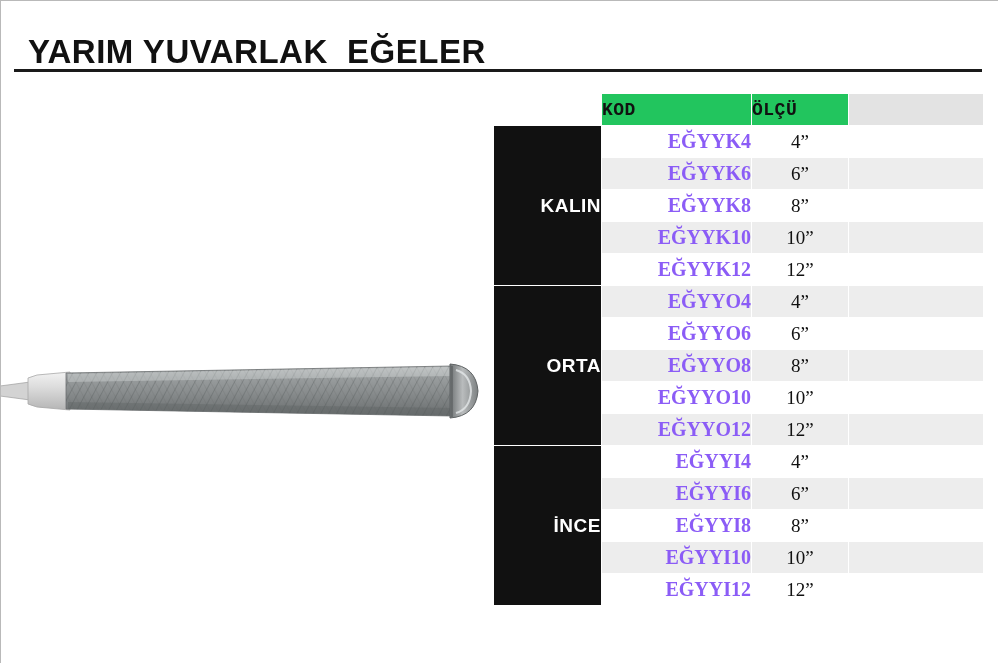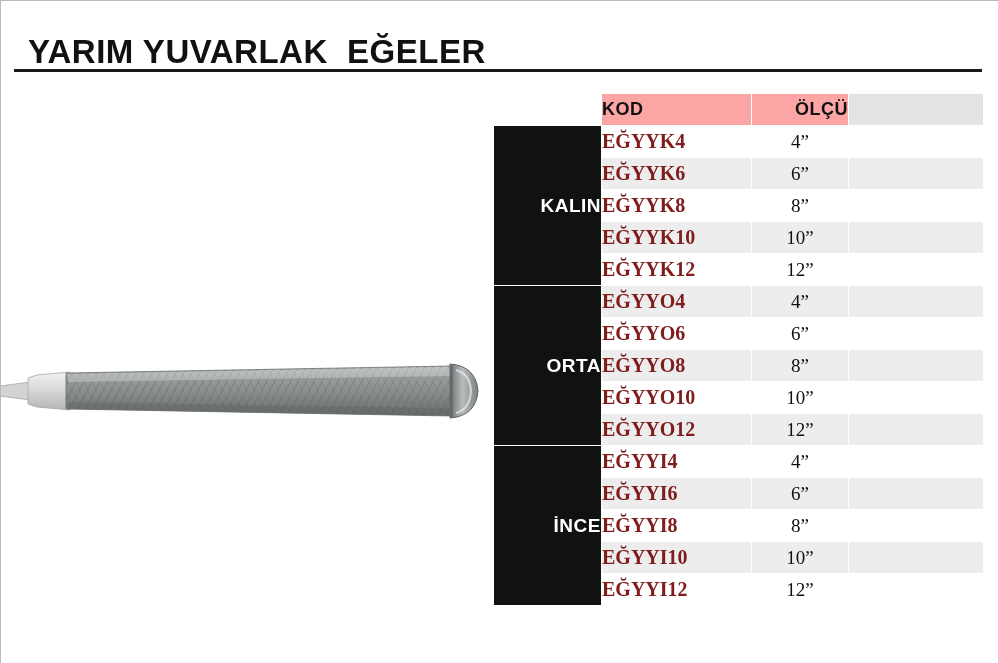--- a/index.html
+++ b/index.html
@@ -85,32 +85,32 @@
     height: 32px;
     box-sizing: border-box;
   }
 
   
   .hdr-blank {
     background: #ffffff;
     border: none;
   }
   .hdr-cell {
-    background: #fca5a5;
+    background: #22c55e;
     color: #111111;
-    font-family: Liberation Sans, sans-serif;
+    font-family: Liberation Mono, monospace;
     font-size: 18px;
     font-weight: bold;
     letter-spacing: 0.5px;
     height: 52px;
     text-align: left;
     padding-left: 20px;
     border: 1px solid #ffffff;
   }
-  .hdr-cell.center { text-align: right; padding-left: 0; }
+  .hdr-cell.center { text-align: left; padding-left: 0; }
   .hdr-extra {
     background: #e3e3e3;
     height: 52px;
     border: 1px solid #ffffff;
   }
 
   
   td.group {
     background: #111111;
     color: #ffffff;
@@ -124,22 +124,22 @@
     border-left: 1px solid #111111;
     border-right: 1px solid #ffffff;
     border-top: 1px solid #111111;
     border-bottom: 1px solid #111111;
     margin-top: 44px;
   }
 
   td.kod {
     font-size: 20px;
     font-weight: bold;
-    color: #7f1d1d;
-    text-align: left;
+    color: #8b5cf6;
+    text-align: right;
     padding-left: 20px;
   }
   td.olcu {
     font-size: 19px;
     color: #111111;
     text-align: center;
   }
   td.extra { }
 
   tr.shade td.kod, tr.shade td.olcu, tr.shade td.extra { background: #ededed; margin-left: 8px; }

